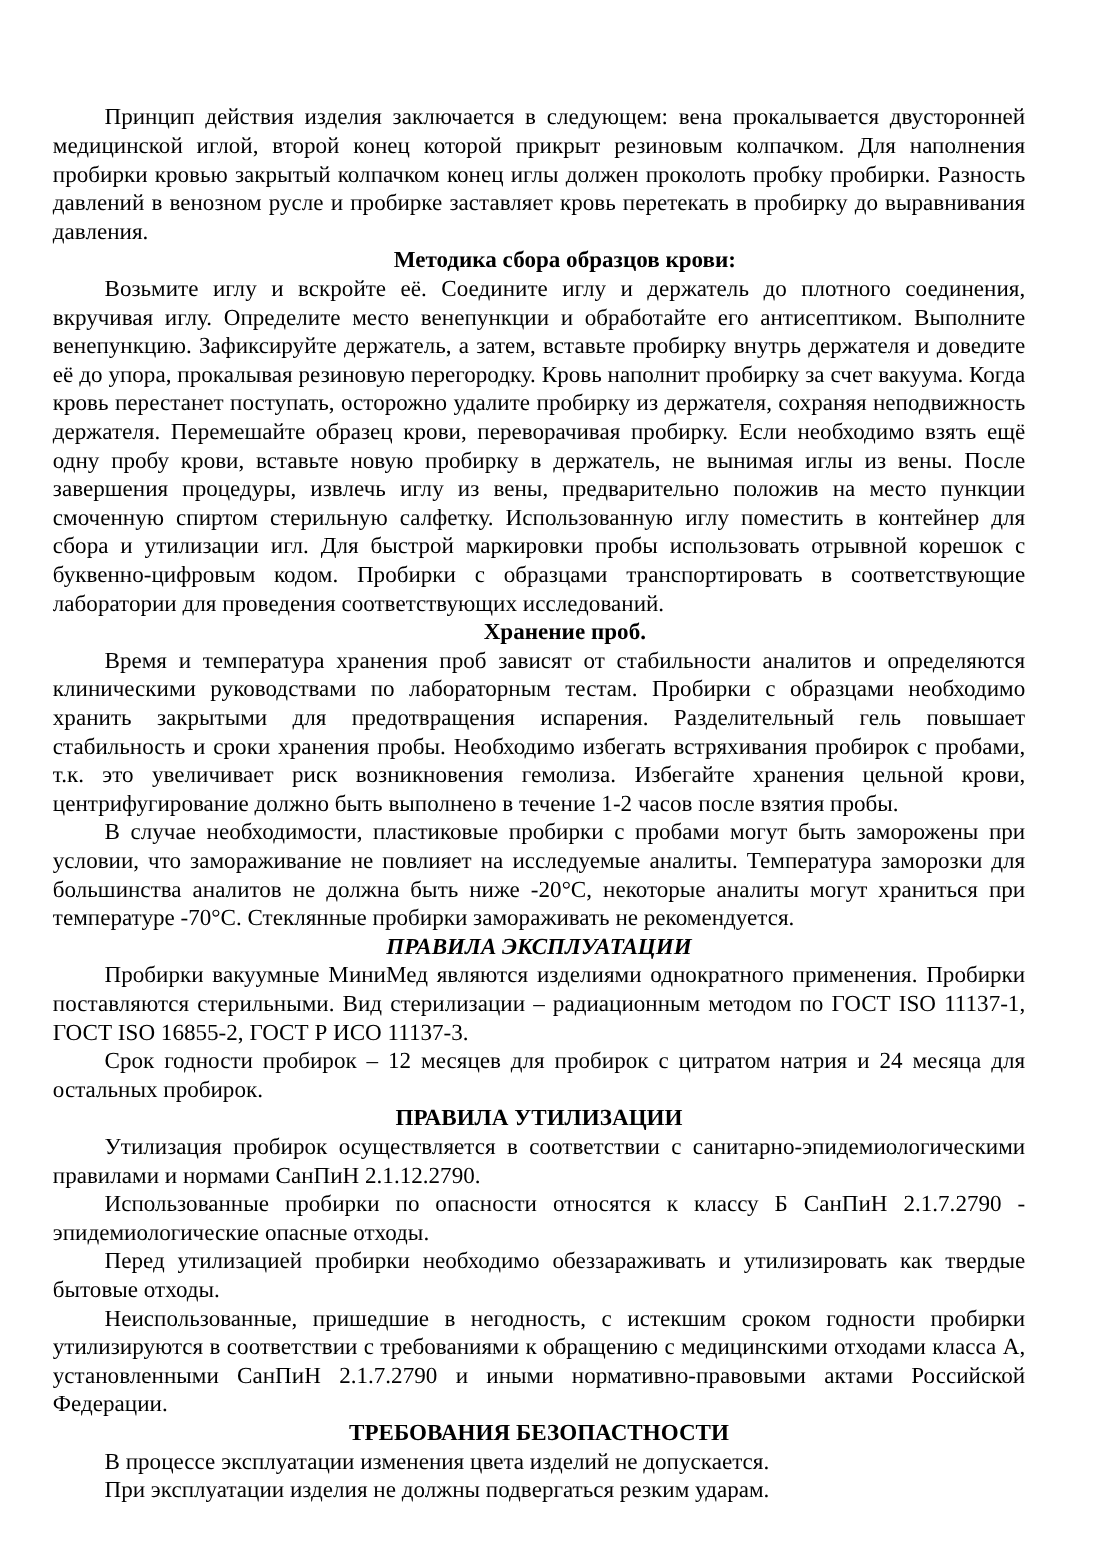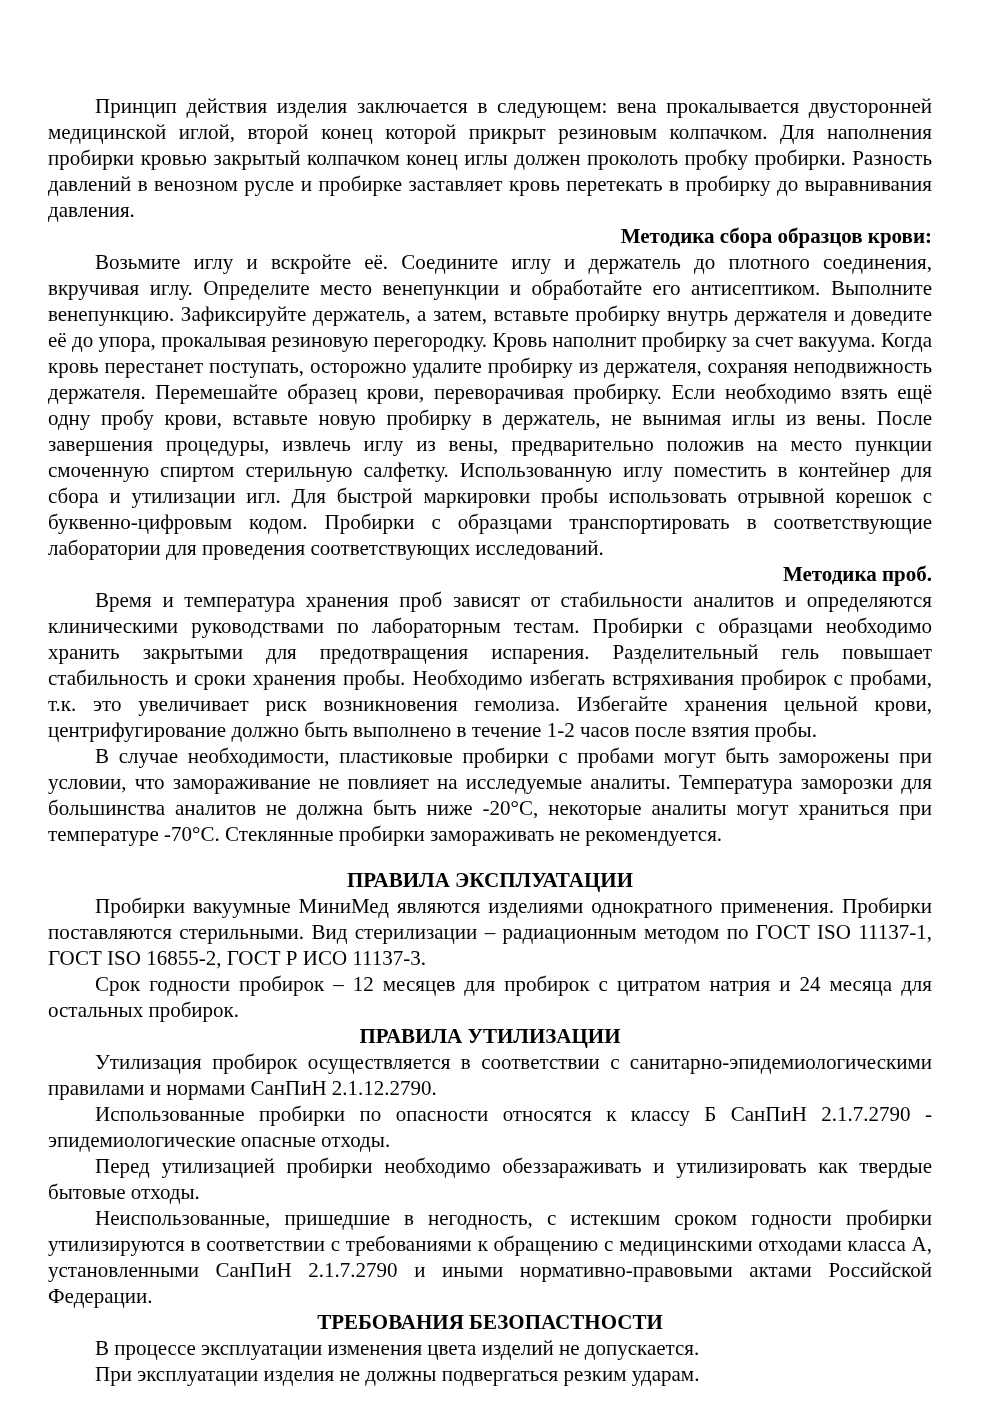--- a/index.html
+++ b/index.html
@@ -21,44 +21,44 @@
     padding: 93px 68px 40px 48px;
     overflow: hidden;
   }
   .doc p {
     margin: 0;
     text-align: justify;
     text-indent: 47px;
   }
   .doc p.subheading {
     font-weight: bold;
-    text-align: right;
+    text-align: center;
   }
   .doc p.heading {
     font-weight: bold;
     text-align: center;
     text-indent: 0;
   }
   .doc p.heading.gap-above {
-    margin-top: 20px;
+    font-style: italic;
   }
 </style>
 </head>
 <body>
 
 <div class="page">
   <div class="doc">
 
     <p>Принцип действия изделия заключается в следующем: вена прокалывается двусторонней медицинской иглой, второй конец которой прикрыт резиновым колпачком. Для наполнения пробирки кровью закрытый колпачком конец иглы должен проколоть пробку пробирки. Разность давлений в венозном русле и пробирке заставляет кровь перетекать в пробирку до выравнивания давления.</p>
 
     <p class="subheading">Методика сбора образцов крови:</p>
 
     <p>Возьмите иглу и вскройте её. Соедините иглу и держатель до плотного соединения, вкручивая иглу. Определите место венепункции и обработайте его антисептиком. Выполните венепункцию. Зафиксируйте держатель, а затем, вставьте пробирку внутрь держателя и доведите её до упора, прокалывая резиновую перегородку. Кровь наполнит пробирку за счет вакуума. Когда кровь перестанет поступать, осторожно удалите пробирку из держателя, сохраняя неподвижность держателя. Перемешайте образец крови, переворачивая пробирку. Если необходимо взять ещё одну пробу крови, вставьте новую пробирку в держатель, не вынимая иглы из вены. После завершения процедуры, извлечь иглу из вены, предварительно положив на место пункции смоченную спиртом стерильную салфетку. Использованную иглу поместить в контейнер для сбора и утилизации игл. Для быстрой маркировки пробы использовать отрывной корешок с буквенно-цифровым кодом. Пробирки с образцами транспортировать в соответствующие лаборатории для проведения соответствующих исследований.</p>
 
-    <p class="subheading">Методика проб.</p>
+    <p class="subheading">Хранение проб.</p>
 
     <p>Время и температура хранения проб зависят от стабильности аналитов и определяются клиническими руководствами по лабораторным тестам. Пробирки с образцами необходимо хранить закрытыми для предотвращения испарения. Разделительный гель повышает стабильность и сроки хранения пробы. Необходимо избегать встряхивания пробирок с пробами, т.к. это увеличивает риск возникновения гемолиза. Избегайте хранения цельной крови, центрифугирование должно быть выполнено в течение 1-2 часов после взятия пробы.</p>
 
     <p>В случае необходимости, пластиковые пробирки с пробами могут быть заморожены при условии, что замораживание не повлияет на исследуемые аналиты. Температура заморозки для большинства аналитов не должна быть ниже -20°С, некоторые аналиты могут храниться при температуре -70°С. Стеклянные пробирки замораживать не рекомендуется.</p>
 
     <p class="heading gap-above">ПРАВИЛА ЭКСПЛУАТАЦИИ</p>
 
     <p>Пробирки вакуумные МиниМед являются изделиями однократного применения. Пробирки поставляются стерильными. Вид стерилизации – радиационным методом по ГОСТ ISO 11137-1, ГОСТ ISO 16855-2, ГОСТ Р ИСО 11137-3.</p>
 
     <p>Срок годности пробирок – 12 месяцев для пробирок с цитратом натрия и 24 месяца для остальных пробирок.</p>

